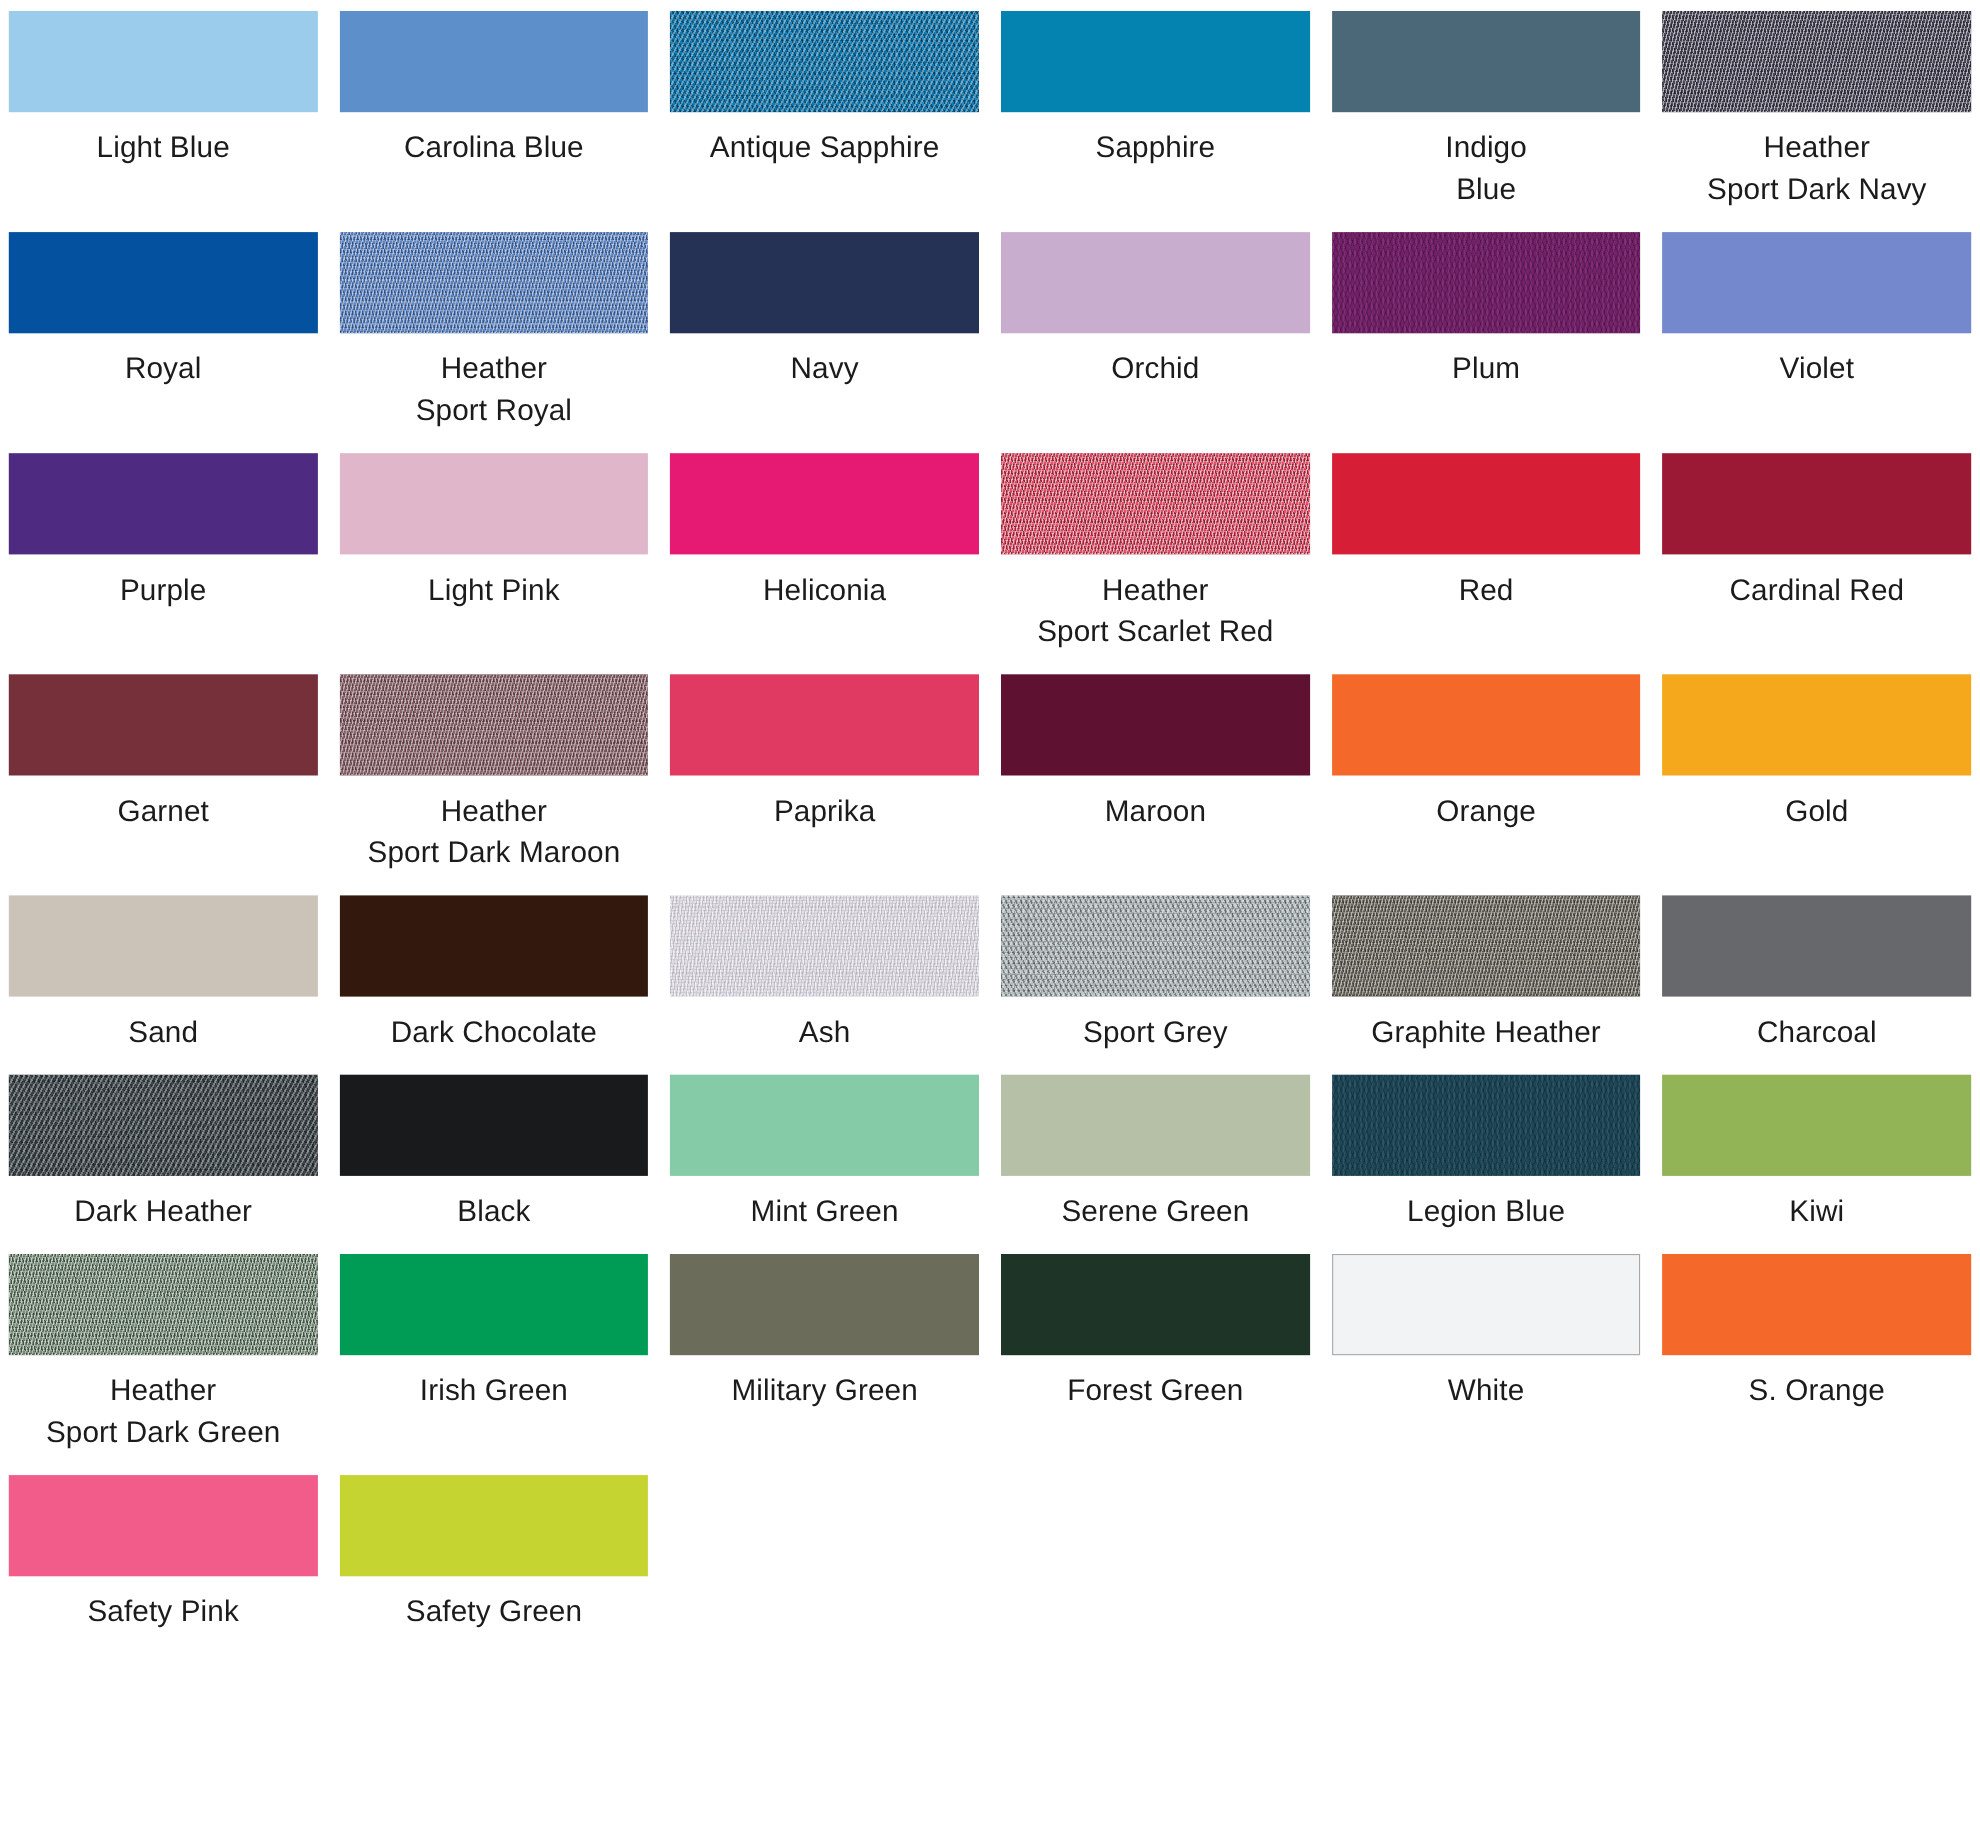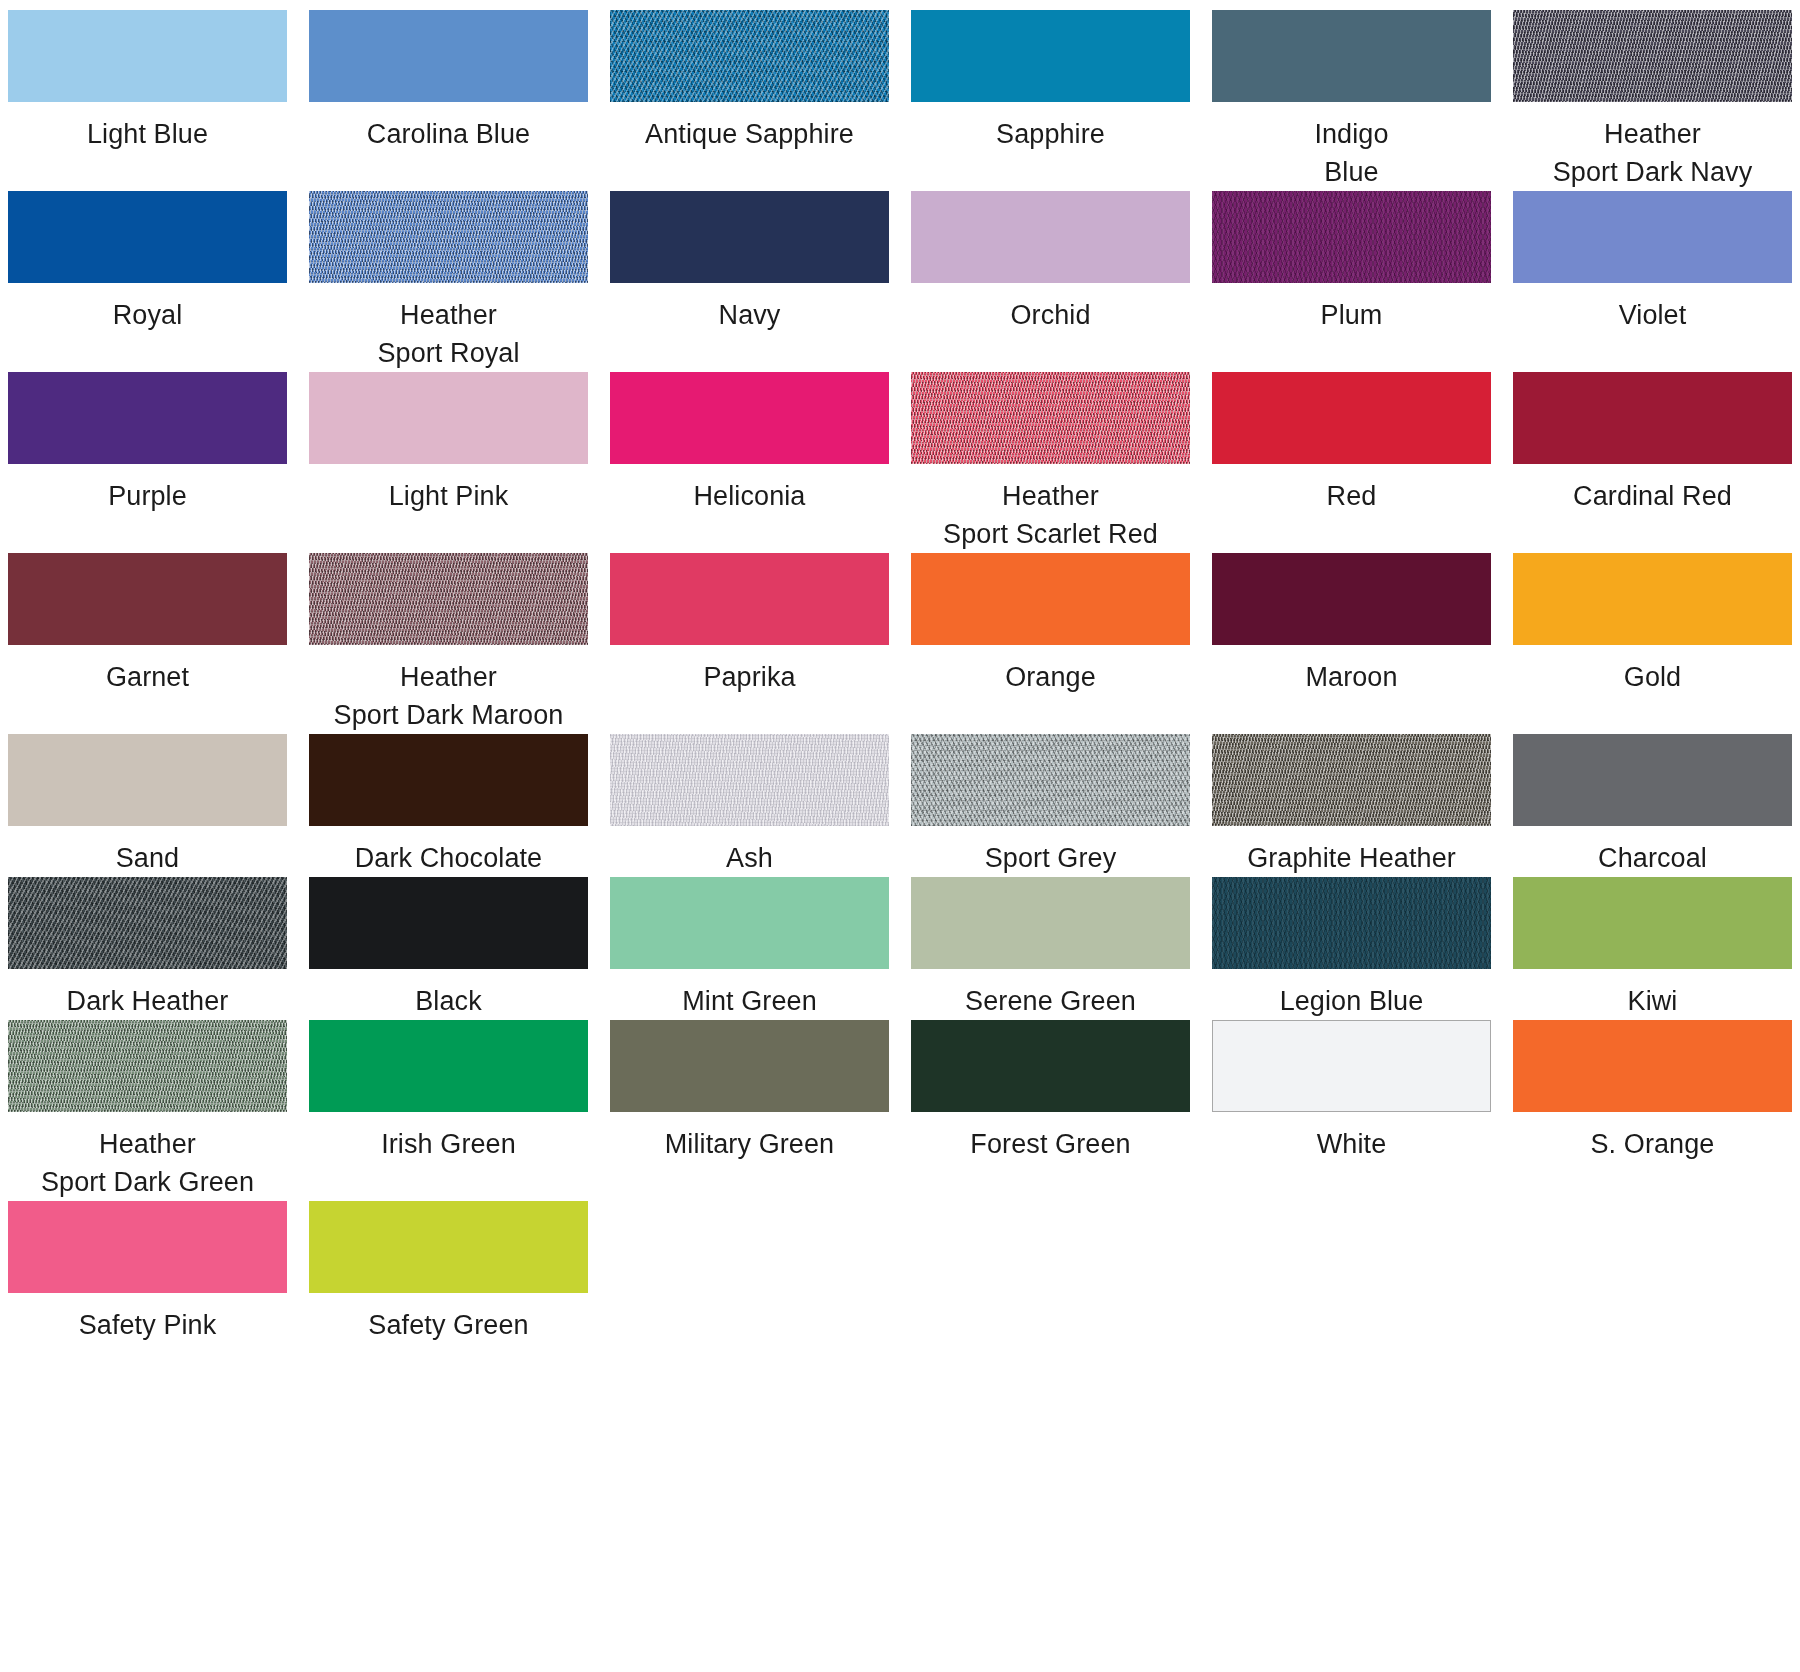--- a/index.html
+++ b/index.html
@@ -14,20 +14,21 @@
   #chart {
     width: 1800px;
     height: 1296px;
     background: #ffffff;
     padding: 10px 8px 0 8px;
     display: grid;
     grid-template-columns: repeat(6, 1fr);
     grid-template-rows: repeat(8, 1fr);
     column-gap: 22px;
     row-gap: 0px;
+    gap: 20px;
   }
 
   .cell {
     display: flex;
     flex-direction: column;
     align-items: center;
   }
 
   .swatch {
     width: 100%;
@@ -259,28 +260,28 @@
         <div class="tex tex-heather"></div>
       </div>
       <div class="label">Heather
 Sport Dark Maroon</div>
     </div>
     <div class="cell">
       <div class="swatch" style="background-color: rgb(224, 58, 99);"></div>
       <div class="label">Paprika</div>
     </div>
     <div class="cell">
+      <div class="swatch" style="background-color: rgb(94, 17, 48);"></div>
+      <div class="label">Maroon</div>
+    </div>
+    <div class="cell">
       <div class="swatch" style="background-color: rgb(244, 105, 42);"></div>
       <div class="label">Orange</div>
     </div>
     <div class="cell">
-      <div class="swatch" style="background-color: rgb(94, 17, 48);"></div>
-      <div class="label">Maroon</div>
-    </div>
-    <div class="cell">
       <div class="swatch" style="background-color: rgb(246, 168, 28);"></div>
       <div class="label">Gold</div>
     </div>
     <div class="cell">
       <div class="swatch" style="background-color: rgb(203, 194, 184);"></div>
       <div class="label">Sand</div>
     </div>
     <div class="cell">
       <div class="swatch" style="background-color: rgb(51, 25, 13);"></div>
       <div class="label">Dark Chocolate</div>

